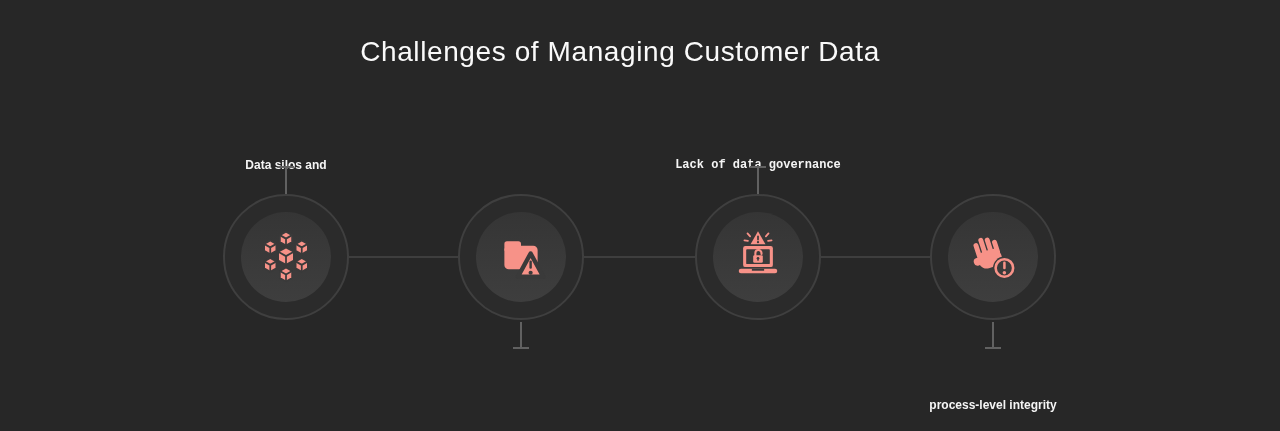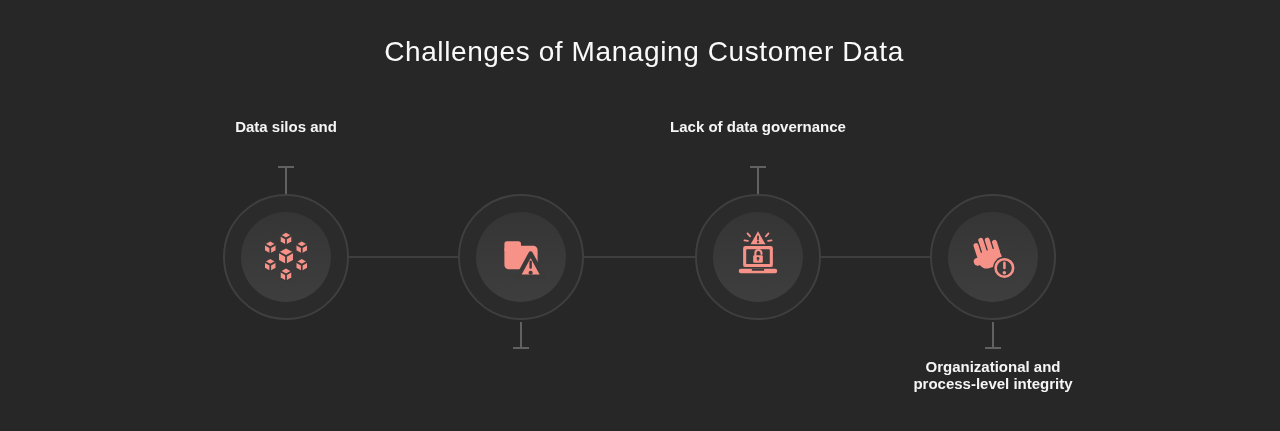--- a/index.html
+++ b/index.html
@@ -6,41 +6,41 @@
     --background:#272727; --accent:#f79288; --node_inner:#3a3a3a;
     --ring_fill:#2b2b2b; --ring_stroke:#3f3f3f; --connector:#3e3e3e;
     --stem:#616161; --text:#f5f5f5; --title_text:#fafafa;
   }
   *{margin:0;padding:0;box-sizing:border-box;}
   html,body{width:1280px;height:431px;}
   body{background:var(--background);font-family:"Liberation Sans",sans-serif;}
   .canvas{position:relative;width:1280px;height:431px;overflow:hidden;background:var(--background);}
   .title{
     position:absolute;top:36px;left:0;width:1240px;text-align:center;
-    color:var(--title_text);font-size:28px;font-weight:400;letter-spacing:.6px;margin-left:24px;
+    color:var(--title_text);font-size:28px;font-weight:400;letter-spacing:.6px;
   }
   .connector{position:absolute;top:256px;left:286px;width:707px;height:2px;background:var(--connector);}
   .node-ring{
     position:absolute;top:194px;width:126px;height:126px;border-radius:50%;
     background:var(--ring_fill);border:2px solid var(--ring_stroke);
   }
   .node-inner{
     position:absolute;top:16px;left:16px;width:90px;height:90px;border-radius:50%;
     background:linear-gradient(180deg,#353535,#3e3e3e);
     display:flex;align-items:center;justify-content:center;
   }
   .node-inner svg{width:56px;height:56px;color:var(--accent);}
   .stem{position:absolute;width:16px;}
   .stem .bar{position:absolute;left:7px;top:0;bottom:0;width:2px;background:var(--stem);}
   .stem .cap{position:absolute;left:0;width:16px;height:2px;background:var(--stem);}
   .stem.top .cap{top:-2px;}
   .stem.bottom .cap{bottom:-2px;}
   .node-label{
     position:absolute;width:260px;text-align:center;color:var(--text);
-    font-size:15px;font-weight:700;line-height:17px;
+    font-size:12px;font-weight:700;line-height:17px;margin-top:39px;
   }
 </style>
 </head>
 <body>
 
 <div class="canvas">
 
   <h1 class="title">Challenges of Managing Customer Data</h1>
 
   <div class="connector"></div>
@@ -95,21 +95,21 @@
       </svg>
     </div>
   </div>
   <div class="stem bottom" style="left:513px;top:322px;height:25px;">
     <div class="bar"></div>
       <div class="cap"></div>
   </div>
   <div class="node-label" style="left:391px;top:358px;">
   </div>
 
-  <div class="node-label" style="left:628px;top:118px;">
+  <div class="node-label" style="left:628px;top:118px;font-family:Liberation Mono, monospace;">
     <div>Lack of data governance</div>
   </div>
   <div class="stem top" style="left:750px;top:168px;height:26px;">
     <div class="cap"></div>
       <div class="bar"></div>
   </div>
   <div class="node-ring" style="left:695px;">
     <div class="node-inner">
       <svg viewBox="0 0 64 64">
 
@@ -153,17 +153,16 @@
         <rect x="43.6" y="37" width="2.9" height="9" rx="1.45" fill="currentColor"></rect>
         <circle cx="45" cy="50" r="2" fill="currentColor"></circle>
       </svg>
     </div>
   </div>
   <div class="stem bottom" style="left:985px;top:322px;height:25px;">
     <div class="bar"></div>
       <div class="cap"></div>
   </div>
   <div class="node-label" style="left:863px;top:358px;">
-    <div>Organizational and</div>
     <div>process-level integrity</div>
   </div>
 
 </div>
 
 </body></html>

